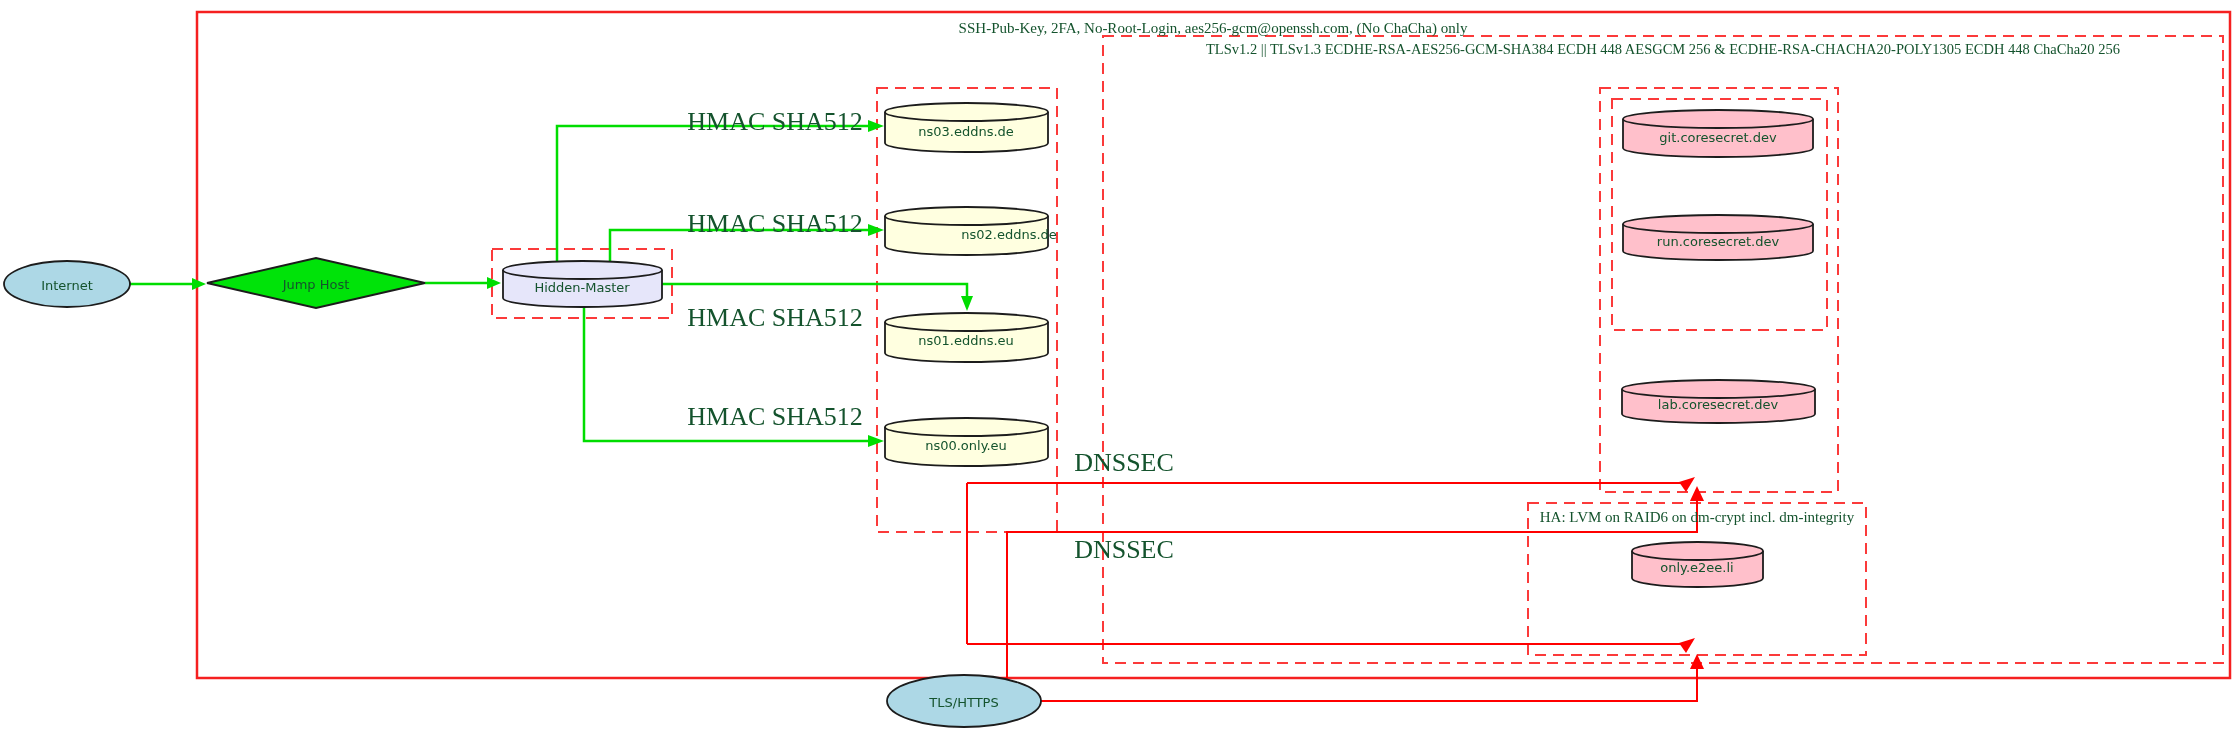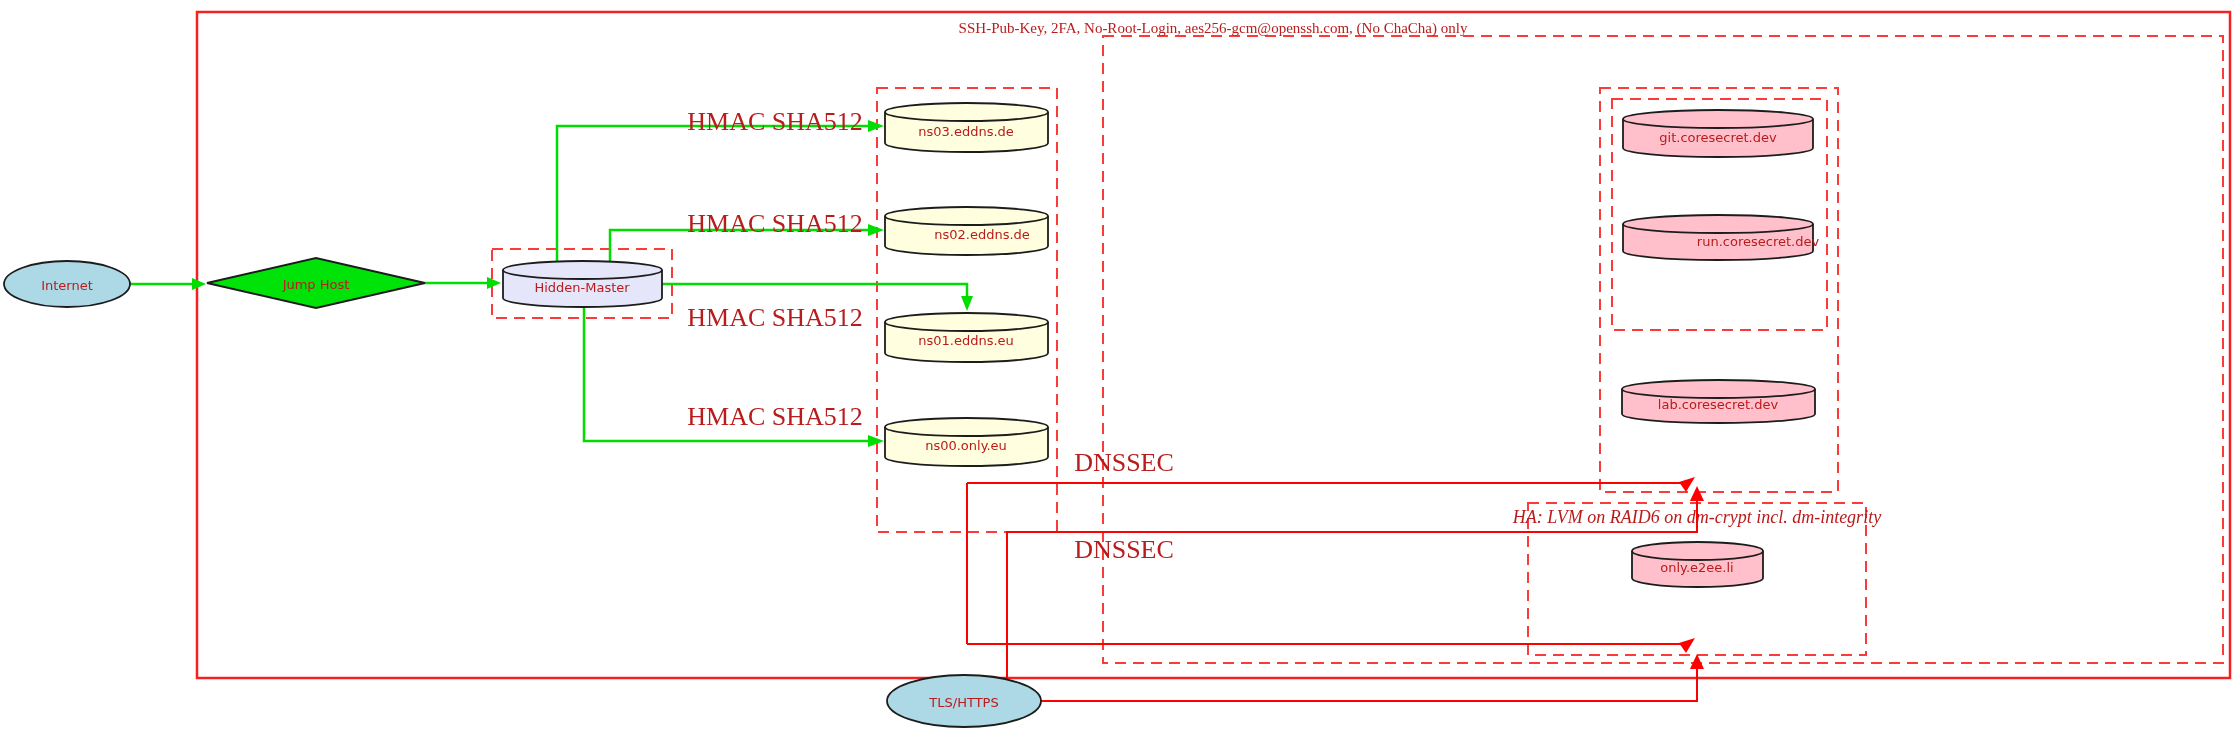--- a/index.html
+++ b/index.html
@@ -1,26 +1,26 @@
 <!DOCTYPE html>
 <html><head>
 <meta charset="utf-8">
 <style>
   html,body{margin:0;padding:0;background:#ffffff;}
   .canvas{position:relative;width:2240px;height:744px;background:#ffffff;overflow:hidden;
           font-family:"DejaVu Sans",sans-serif;}
   .canvas svg{position:absolute;left:0;top:0;}
-  .lbl{position:absolute;transform:translate(-50%,-50%);white-space:nowrap;color:#b91c1c;
+  .lbl{position:absolute;transform:translate(-50%,-50%);white-space:nowrap;color:#14532d;
        text-align:center;line-height:1;}
   .node-lbl{font-family:"DejaVu Sans",sans-serif;font-size:13px;}
   .edge-lbl{font-family:"Liberation Serif","DejaVu Serif",serif;font-size:26px;}
   .cluster-lbl{font-family:"Liberation Serif","DejaVu Serif",serif;}
   .ssh-lbl{font-size:15px;}
   .tls-lbl{font-size:14.5px;}
-  .ha-lbl{font-size:18px;font-style:italic;}
+  .ha-lbl{font-size:15px;}
 </style>
 </head>
 <body>
 
 <div class="canvas">
 
 <svg width="2240" height="744" viewBox="0 0 2240 744">
 
   <rect x="197" y="12" width="2033" height="666" fill="none" stroke-width="2.5" stroke="#f52020"></rect>
   <rect x="1103" y="36" width="1120" height="627" fill="none" stroke-width="2" stroke-dasharray="11 7" stroke="#fb3a3a"></rect>
@@ -92,35 +92,36 @@
   </g>
   <g>
     <path d="M1632 551 A65.5 9 0 0 1 1763 551 L1763 578 A65.5 9 0 0 1 1632 578 Z" stroke="#1c1c1c" stroke-width="1.8" fill="#ffc0cb"></path>
     <path d="M1632 551 A65.5 9 0 0 0 1763 551" fill="none" stroke="#1c1c1c" stroke-width="1.8"></path>
   </g>
 
   <ellipse cx="964" cy="701" rx="77" ry="26" stroke-width="1.8" stroke="#1c1c1c" fill="#add8e6"></ellipse>
 </svg>
 
 <div class="lbl cluster-lbl ssh-lbl" style="left:1213px;top:28px">SSH-Pub-Key, 2FA, No-Root-Login, aes256-gcm@openssh.com, (No ChaCha) only</div>
+<div class="lbl cluster-lbl tls-lbl" style="left:1663px;top:49px">TLSv1.2 || TLSv1.3 ECDHE-RSA-AES256-GCM-SHA384 ECDH 448 AESGCM 256 &amp; ECDHE-RSA-CHACHA20-POLY1305 ECDH 448 ChaCha20 256</div>
 <div class="lbl cluster-lbl ha-lbl" style="left:1697px;top:517px">HA: LVM on RAID6 on dm-crypt incl. dm-integrity</div>
 
 <div class="lbl edge-lbl" style="left:775px;top:122px">HMAC SHA512</div>
 <div class="lbl edge-lbl" style="left:775px;top:224px">HMAC SHA512</div>
 <div class="lbl edge-lbl" style="left:775px;top:318px">HMAC SHA512</div>
 <div class="lbl edge-lbl" style="left:775px;top:417px">HMAC SHA512</div>
 <div class="lbl edge-lbl" style="left:1124px;top:463px">DNSSEC</div>
 <div class="lbl edge-lbl" style="left:1124px;top:550px">DNSSEC</div>
 
 <div class="lbl node-lbl" style="left:67px;top:285px">Internet</div>
 <div class="lbl node-lbl" style="left:316px;top:284px">Jump Host</div>
 <div class="lbl node-lbl" style="left:582px;top:287px">Hidden-Master</div>
 <div class="lbl node-lbl" style="left:966px;top:131px">ns03.eddns.de</div>
-<div class="lbl node-lbl" style="left:982px;top:234px">ns02.eddns.de</div>
+<div class="lbl node-lbl" style="left:1009px;top:234px">ns02.eddns.de</div>
 <div class="lbl node-lbl" style="left:966px;top:340px">ns01.eddns.eu</div>
 <div class="lbl node-lbl" style="left:966px;top:445px">ns00.only.eu</div>
 <div class="lbl node-lbl" style="left:1718px;top:137px">git.coresecret.dev</div>
-<div class="lbl node-lbl" style="left:1758px;top:241px">run.coresecret.dev</div>
+<div class="lbl node-lbl" style="left:1718px;top:241px">run.coresecret.dev</div>
 <div class="lbl node-lbl" style="left:1718px;top:404px">lab.coresecret.dev</div>
 <div class="lbl node-lbl" style="left:1697px;top:567px">only.e2ee.li</div>
 <div class="lbl node-lbl" style="left:964px;top:702px">TLS/HTTPS</div>
 
 </div>
 
 </body></html>

